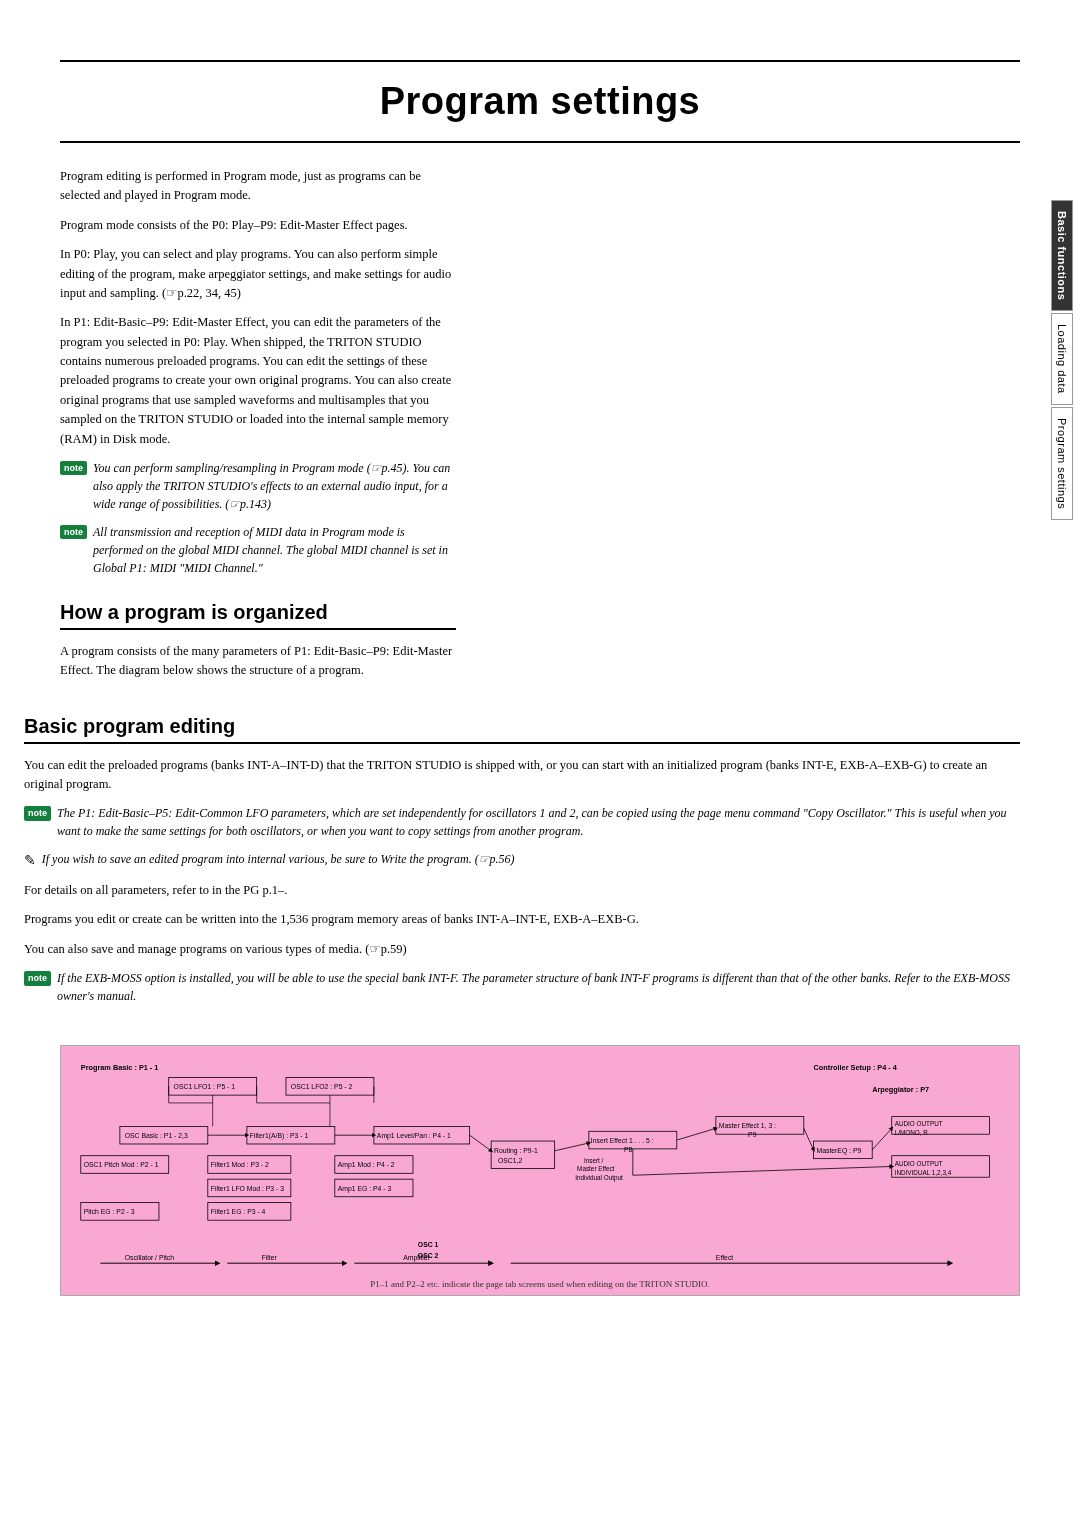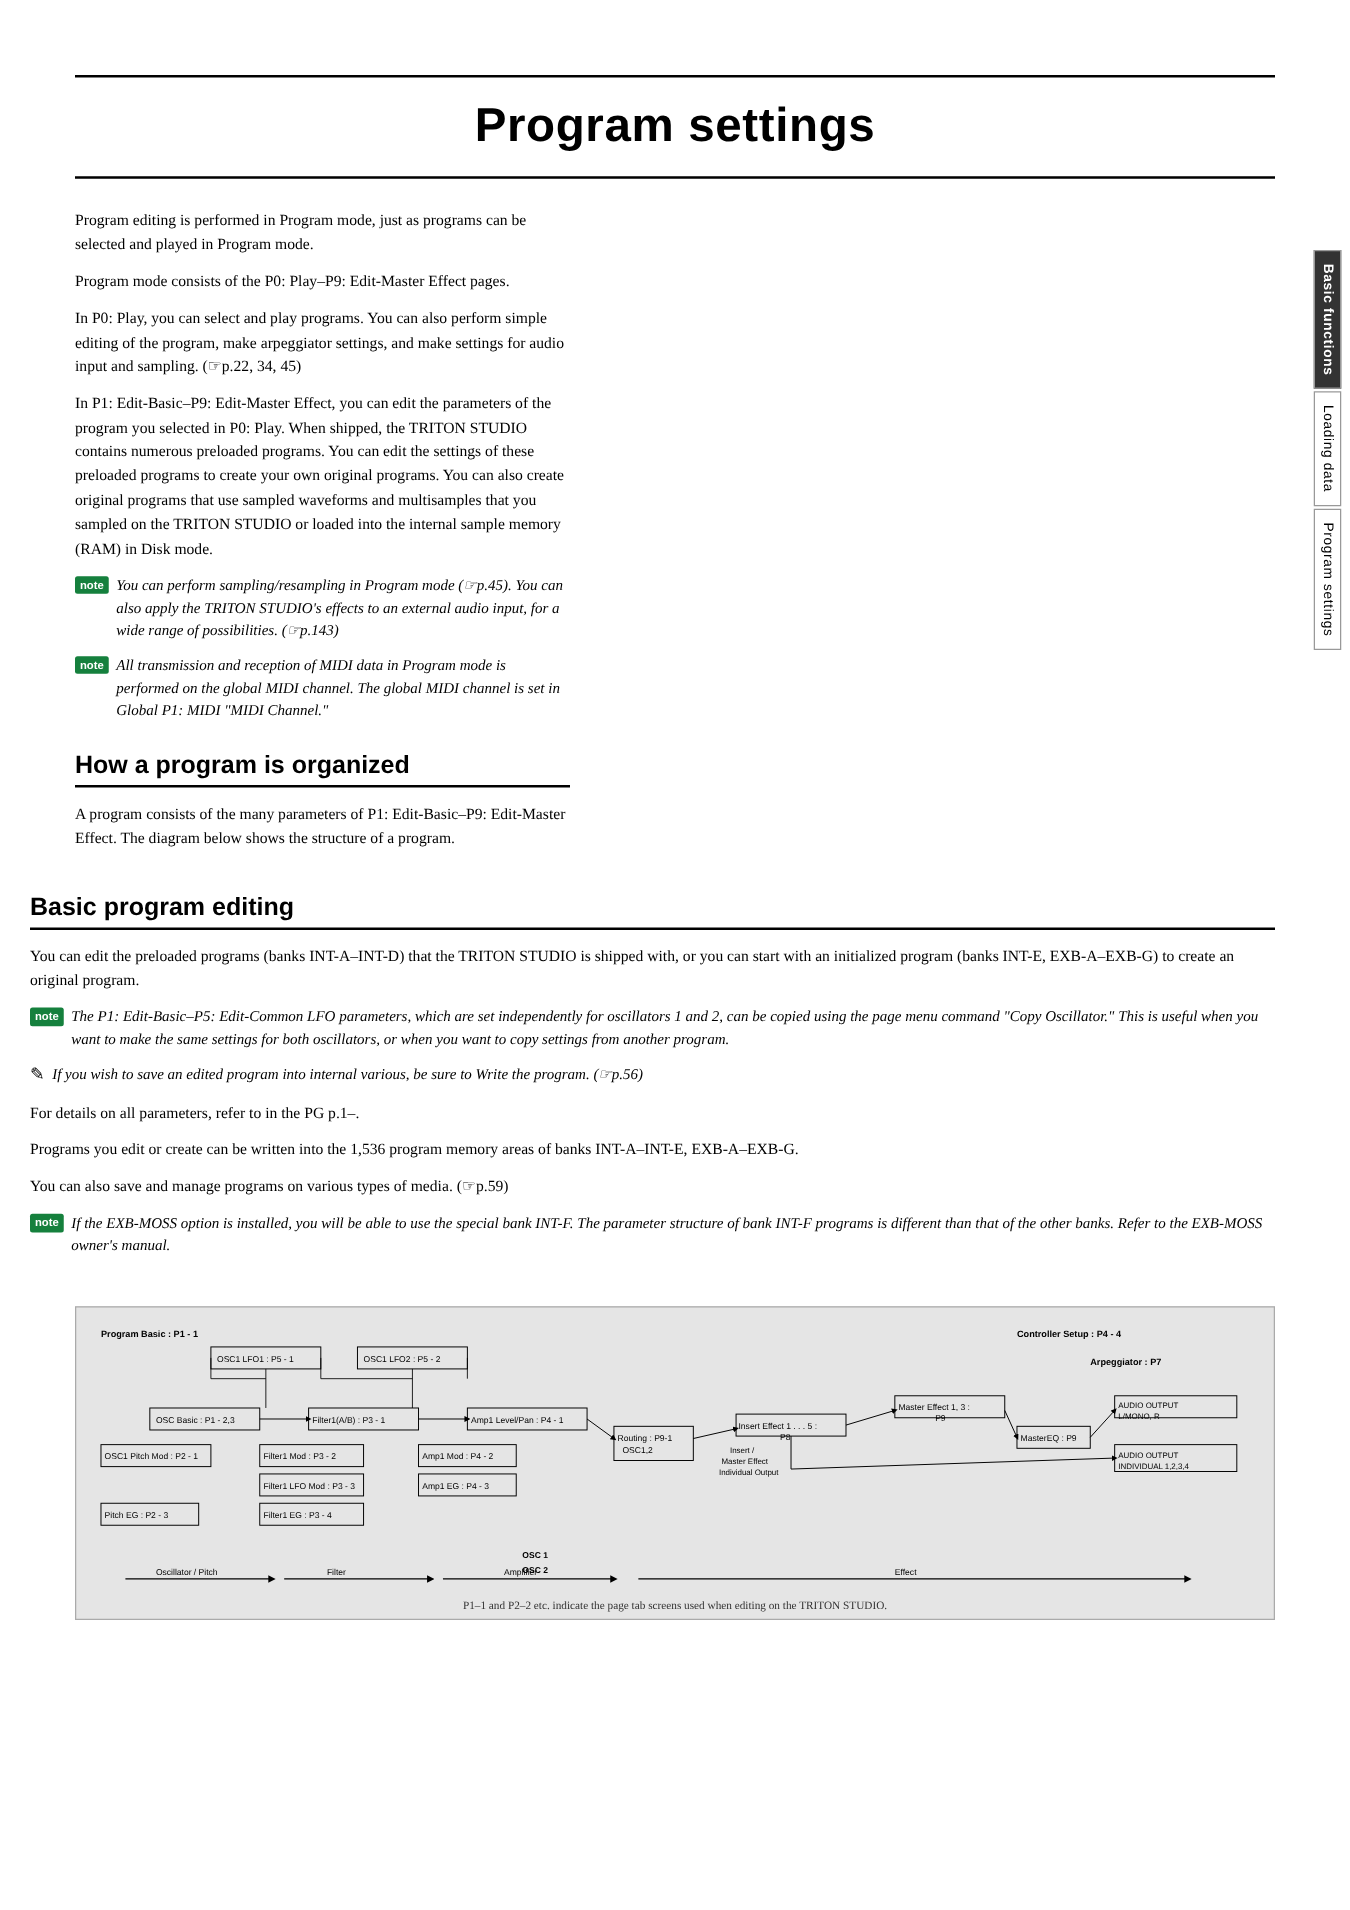--- a/index.html
+++ b/index.html
@@ -163,21 +163,21 @@
     .sidebar-tab-active {
       background: #333;
       color: #fff;
       font-weight: bold;
     }
 
     
     .diagram-area {
       margin: 30px 60px 0 60px;
       border: 1px solid #aaa;
-      background: #e5e5e5;
+      background: #f9a8d4;
       padding: 12px 10px 6px 10px;
       position: relative;
       font-size: 8.5px;
       font-family: Arial, sans-serif;
     }
 
     
     .diagram-svg {
       width: 100%;
       height: 100%;

